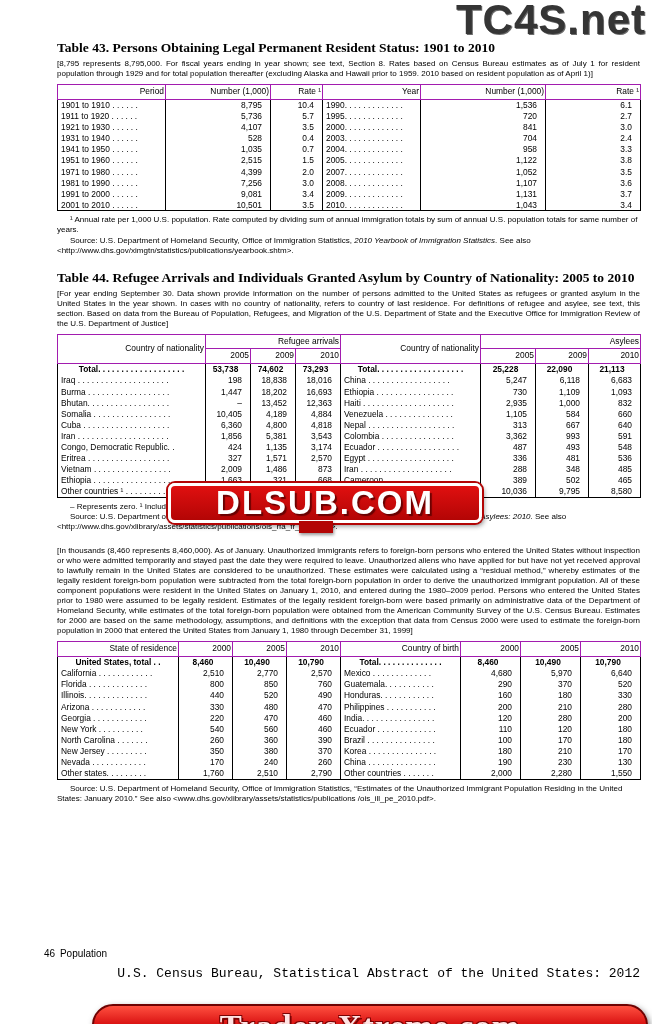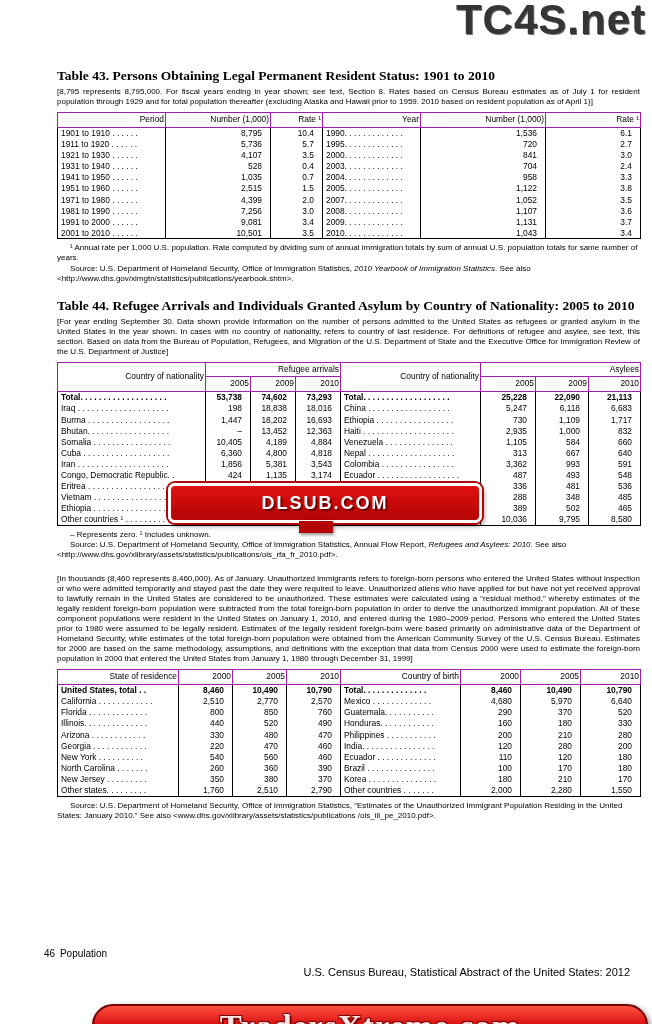--- a/index.html
+++ b/index.html
@@ -5,21 +5,21 @@
   html, body { margin: 0; padding: 0; }
   body {
     width: 652px; height: 1024px;
     position: relative;
     background: #ffffff;
     overflow: hidden;
     font-family: "Liberation Sans", sans-serif;
     color: #000;
     -webkit-font-smoothing: antialiased;
   }
-  .content { padding: 40px 12px 0 57px; position: relative; margin-top: 28px; }
+  .content { padding: 40px 12px 0 57px; position: relative; }
 
   .table-title {
     font-family: "Liberation Serif", serif;
     font-weight: bold;
     font-size: 13.5px;
     line-height: 1.18;
     margin: 0 0 3px 0;
   }
   .spacer { height: 14px; }
 
@@ -49,21 +49,21 @@
   td {
     border-left: 1px solid #000;
     border-right: 1px solid #000;
     padding: 0.5px 3px;
     white-space: nowrap;
     overflow: hidden;
     line-height: 1.2;
   }
   .al-left  { text-align: left; }
   .al-right { text-align: right; padding-right: 8px; }
-  .bold-row td { font-weight: bold; }
+  .bold-row td { font-weight: bold; text-align: center; }
 
   .fnotes { font-size: 8px; line-height: 1.26; margin: 4px 0 0 0; }
   .fnotes p { margin: 0; text-indent: 13px; }
   .fnotes .it { font-style: italic; }
 
   
   .wm-top {
     position: absolute; top: -4px; right: 6px;
     font-family: "Liberation Sans", sans-serif;
     font-weight: bold; font-size: 42px; letter-spacing: 1px;
@@ -71,21 +71,21 @@
     text-shadow: 1px 1px 0 #6b6b6b;
   }
   .wm-mid {
     position: absolute; top: 483px; left: 168px;
     width: 308px; height: 34px;
     background: linear-gradient(180deg, #e01010, #b30505);
     border: 3px solid #ffffff;
     box-shadow: 0 0 0 2px #b30505, 2px 3px 5px rgba(0,0,0,0.45);
     border-radius: 7px;
     display: flex; align-items: center; justify-content: center;
-    color: #fff; font-weight: bold; font-size: 18px; letter-spacing: 2px;
+    color: #fff; font-weight: bold; font-size: 33px; letter-spacing: 2px;
     text-shadow: 2px 2px 1px rgba(90,0,0,0.85);
   }
   .wm-mid-tab {
     position: absolute; top: 521px; left: 299px;
     width: 34px; height: 12px;
     background: #b30505;
     box-shadow: 1px 2px 3px rgba(0,0,0,0.4);
   }
   .wm-bottom {
     position: absolute; top: 976px; left: 92px;
@@ -101,22 +101,23 @@
     text-shadow: 2px 2px 0 #7a0303, -1px -1px 0 #7a0303, 1px -1px 0 #7a0303, -1px 1px 0 #7a0303;
     margin-top: 28px;
   }
 
   .page-footer {
     position: absolute; left: 44px; top: 948px;
     font-size: 10px;
   }
   .page-footer .num { margin-right: 2px; }
   .census-line {
-    position: absolute; right: 22px; top: 966px;
-    font-size: 11px;
+    position: absolute; right: 12px; top: 966px;
+    font-size: 13px;
+    font-family: Liberation Mono, monospace;
   }
 </style>
 </head>
 <body>
 
 <div class="wm-top">TC4S.net</div>
 
 <div class="content">
 
   <section>
@@ -284,21 +285,21 @@
             <td class="al-right">6,683</td>
           </tr>
           <tr>
             <td class="al-left">Burma . . . . . . . . . . . . . . . . . .</td>
             <td class="al-right">1,447</td>
             <td class="al-right">18,202</td>
             <td class="al-right">16,693</td>
             <td class="al-left">Ethiopia . . . . . . . . . . . . . . . . .</td>
             <td class="al-right">730</td>
             <td class="al-right">1,109</td>
-            <td class="al-right">1,717</td>
+            <td class="al-right">1,093</td>
           </tr>
           <tr>
             <td class="al-left">Bhutan. . . . . . . . . . . . . . . . . .</td>
             <td class="al-right">–</td>
             <td class="al-right">13,452</td>
             <td class="al-right">12,363</td>
             <td class="al-left">Haiti . . . . . . . . . . . . . . . . . . . .</td>
             <td class="al-right">2,935</td>
             <td class="al-right">1,000</td>
             <td class="al-right">832</td>
@@ -503,20 +504,30 @@
             <td class="al-left">New Jersey . . . . . . . . .</td>
             <td class="al-right">350</td>
             <td class="al-right">380</td>
             <td class="al-right">370</td>
             <td class="al-left">Korea . . . . . . . . . . . . . . .</td>
             <td class="al-right">180</td>
             <td class="al-right">210</td>
             <td class="al-right">170</td>
           </tr>
           <tr>
+            <td class="al-left">Nevada . . . . . . . . . . . .</td>
+            <td class="al-right">170</td>
+            <td class="al-right">240</td>
+            <td class="al-right">260</td>
+            <td class="al-left">China . . . . . . . . . . . . . . .</td>
+            <td class="al-right">190</td>
+            <td class="al-right">230</td>
+            <td class="al-right">130</td>
+          </tr>
+          <tr>
             <td class="al-left">Other states. . . . . . . . .</td>
             <td class="al-right">1,760</td>
             <td class="al-right">2,510</td>
             <td class="al-right">2,790</td>
             <td class="al-left">Other countries . . . . . . .</td>
             <td class="al-right">2,000</td>
             <td class="al-right">2,280</td>
             <td class="al-right">1,550</td>
           </tr>
         </tbody>

